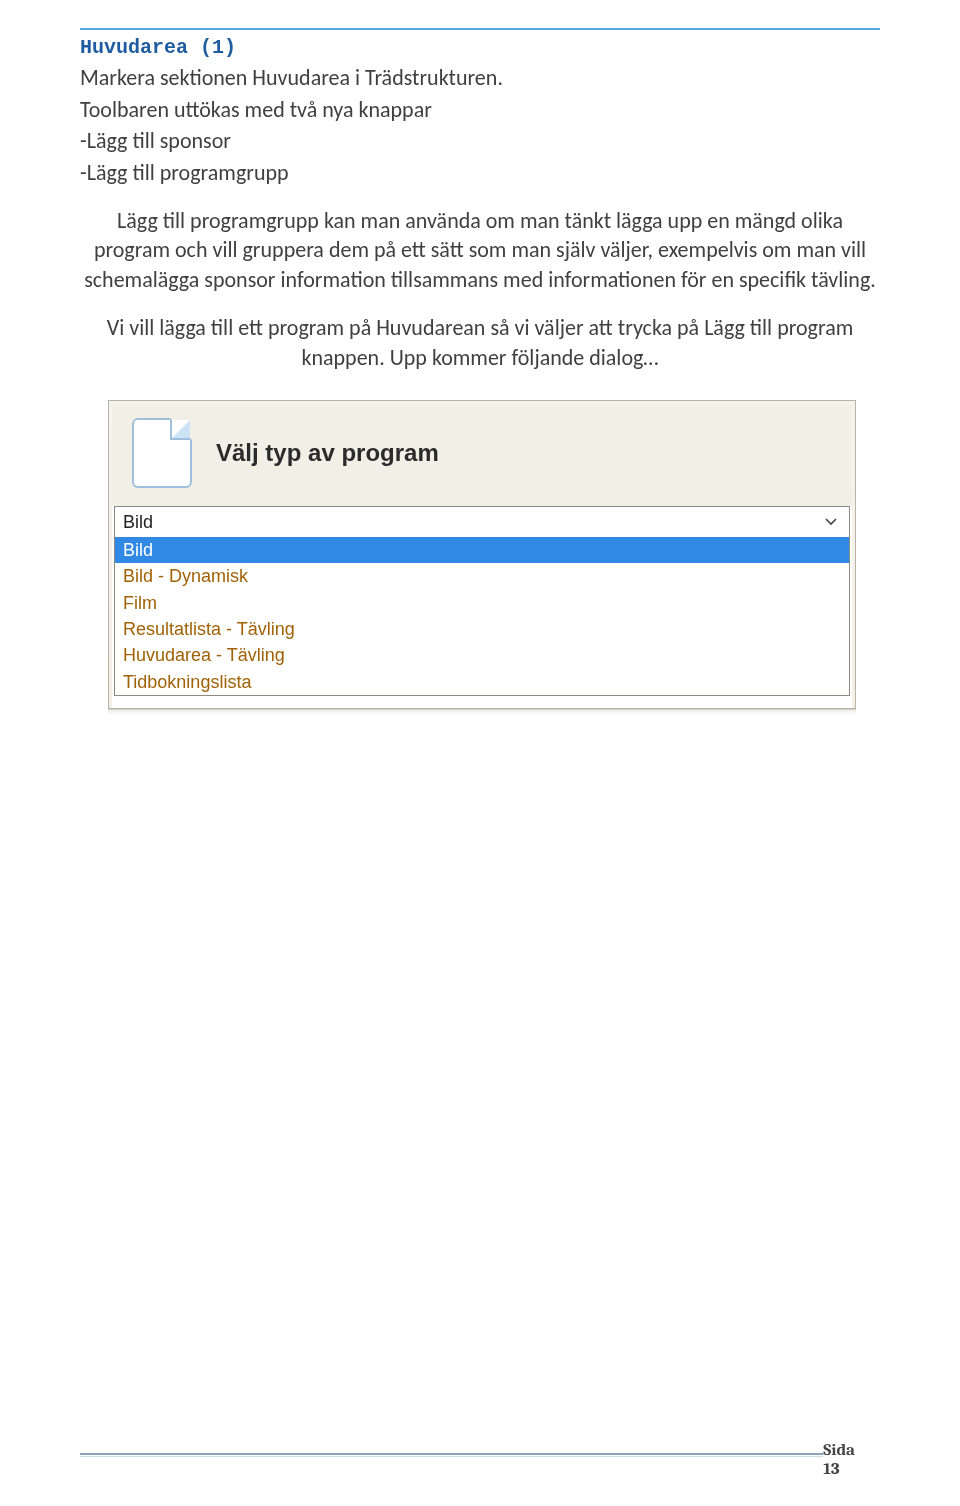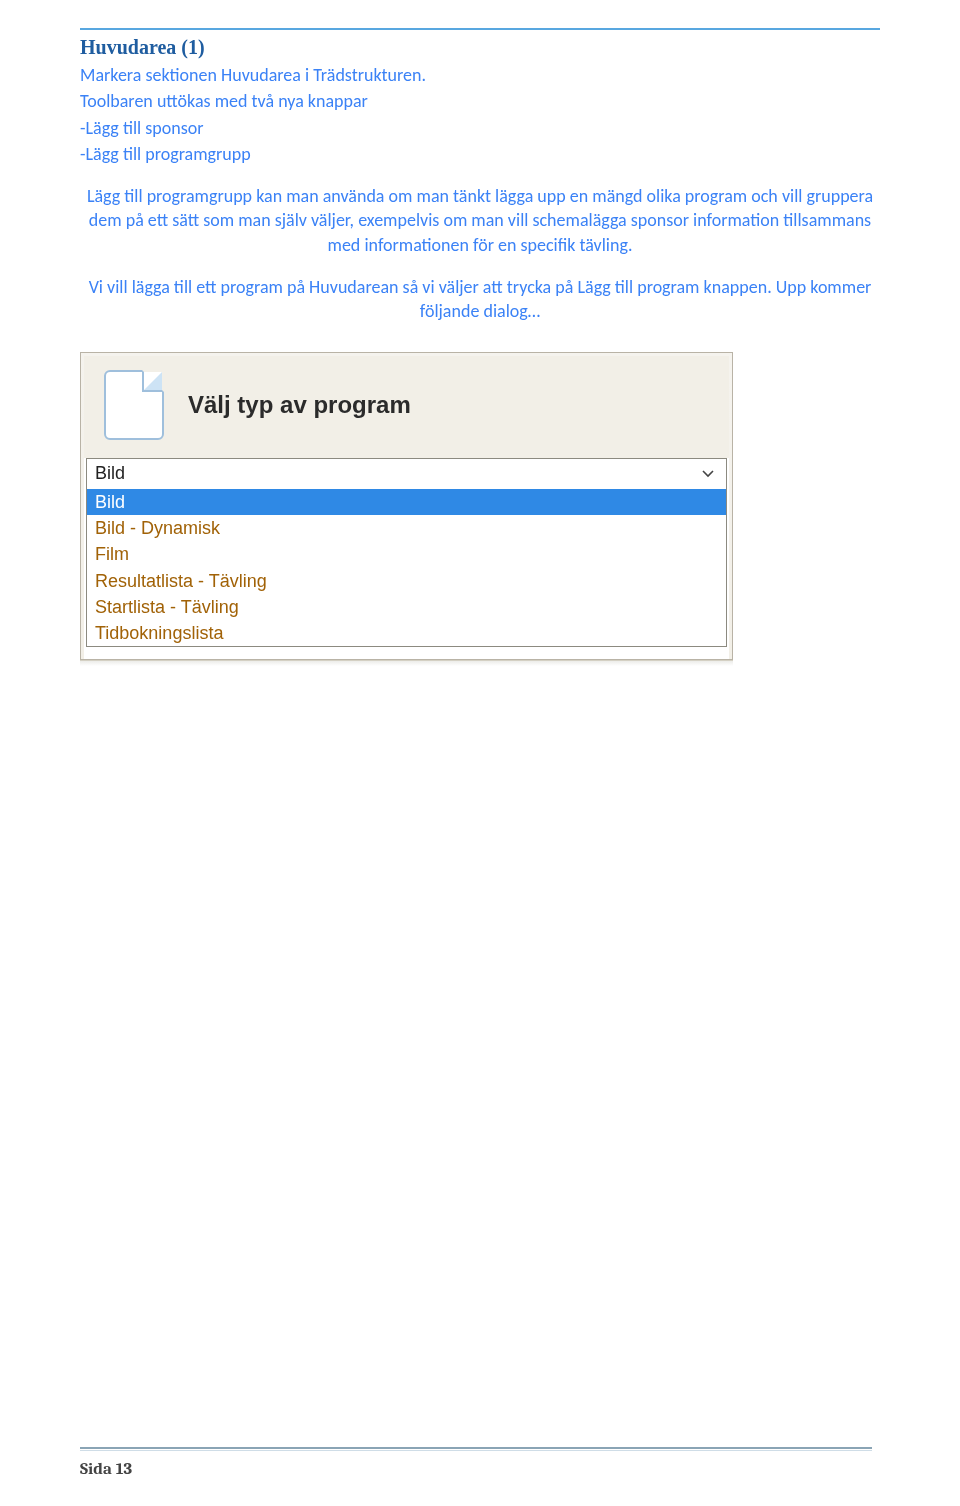--- a/index.html
+++ b/index.html
@@ -1,37 +1,37 @@
 <!DOCTYPE html>
 <html><head>
 <meta charset="utf-8">
 <style>
   * { box-sizing: border-box; margin: 0; padding: 0; }
   html, body { width: 960px; background: #fff; font-family: Calibri, "Segoe UI", Arial, sans-serif; color: #222; }
   .page { padding: 28px 80px 40px 80px; min-height: 1506px; position: relative; }
   .page-top-rule { border-top: 2px solid #58a7e0; height: 0; margin-bottom: 6px; }
-  h2.section-heading { font-family: Liberation Serif, serif; color: #1f5da0; font-size: 20px; font-weight: bold; margin-bottom: 4px; }
-  .body-text { font-size: 18px; line-height: 1.35; color: #3b82f6; margin-bottom: 2px; }
+  h2.section-heading { font-family: Liberation Mono, monospace; color: #1f5da0; font-size: 20px; font-weight: bold; margin-bottom: 4px; }
+  .body-text { font-size: 22px; line-height: 1.35; color: #404040; margin-bottom: 2px; }
   .para-gap { margin-top: 18px; text-align: center; }
-  .screenshot-block { margin-top: 28px; width: 653px; }
+  .screenshot-block { margin-top: 28px; width: 748px; margin-left: 28px; }
   .dialog-outer { border: 1px solid #b9b3a6; background: linear-gradient(#f5f3ee, #f2efe7); padding: 3px 3px 0 3px; position: relative; }
   .dialog-inner-top { background: #f2efe7; padding: 14px 20px 18px 20px; display: flex; align-items: center; gap: 24px; }
   .file-icon { width: 60px; height: 70px; border: 2px solid #9fbfdc; border-radius: 6px; background: #fff; position: relative; }
   .file-icon .fold { position: absolute; top: -2px; right: -2px; width: 22px; height: 22px; background: linear-gradient(135deg, #fff 48%, #cde3f5 52%); border-left: 2px solid #9fbfdc; border-bottom: 2px solid #9fbfdc; border-top: 2px solid #f2efe7; border-right: 2px solid #f2efe7; }
   .dialog-title { font-family: "Segoe UI", Arial, sans-serif; font-weight: 700; font-size: 24px; color: #2b2b2b; }
   .combo-zone { padding: 0 2px 12px 2px; background: #fff; }
   .combo-select { border: 1px solid #8c8a80; background: #fff; height: 32px; display: flex; align-items: center; justify-content: space-between; padding: 0 8px 0 8px; }
   .combo-select .sel-text { font-family: "Segoe UI", Tahoma, Arial, sans-serif; font-size: 18px; color: #222; }
   .combo-select .dd-btn { width: 20px; height: 20px; display: flex; align-items: center; justify-content: center; }
   .dd-btn svg { display: block; }
   .options-panel { border-left: 1px solid #8c8a80; border-right: 1px solid #8c8a80; border-bottom: 1px solid #8c8a80; background: #fff; margin-top: -1px; }
   .opt { font-family: "Segoe UI", Tahoma, Arial, sans-serif; font-size: 18px; padding: 1px 8px; color: #a16207; line-height: 1.35; }
   .opt.selected { background: #2f89e5; color: #fff; }
   .under-shadow { border-top: 1px solid #d4d0c3; background: linear-gradient(#ecece9, #ffffff); height: 6px; }
-  .footer-area { position: absolute; left: 80px; right: 88px; bottom: 28px; display: flex; flex-direction: column; align-items: flex-start; }
+  .footer-area { position: absolute; left: 80px; right: 88px; bottom: 28px; display: flex; align-items: center; }
   .footer-rule-wrap { width: 100%; height: 6px; position: relative; margin-bottom: 6px; }
   .footer-rule-dark { position: absolute; left: 0; right: 0; top: 0; border-top: 2px solid #8aa4b5; }
   .footer-rule-light { position: absolute; left: 0; right: 0; top: 3px; border-top: 1px solid #cfdde7; }
   .footer-text { font-family: Cambria, Georgia, serif; font-size: 17px; font-weight: 600; color: #444; }
 </style>
 </head>
 <body>
 
 <div class="page">
   <div class="page-top-rule"></div>
@@ -63,21 +63,21 @@
             <svg width="12" height="8" viewBox="0 0 12 8">
                 <path d="M1 1 L6 6 L11 1" fill="none" stroke="#444" stroke-width="1.6"></path>
               </svg>
           </span>
         </div>
         <div class="options-panel">
           <div class="opt selected">Bild</div>
           <div class="opt">Bild - Dynamisk</div>
           <div class="opt">Film</div>
           <div class="opt">Resultatlista - Tävling</div>
-          <div class="opt">Startlista - Tävling</div>
+          <div class="opt">Huvudarea - Tävling</div>
           <div class="opt">Tidbokningslista</div>
         </div>
       </div>
     </div>
     <div class="under-shadow"></div>
   </div>
 
   <div class="footer-area">
     <div class="footer-rule-wrap">
       <div class="footer-rule-dark"></div>

